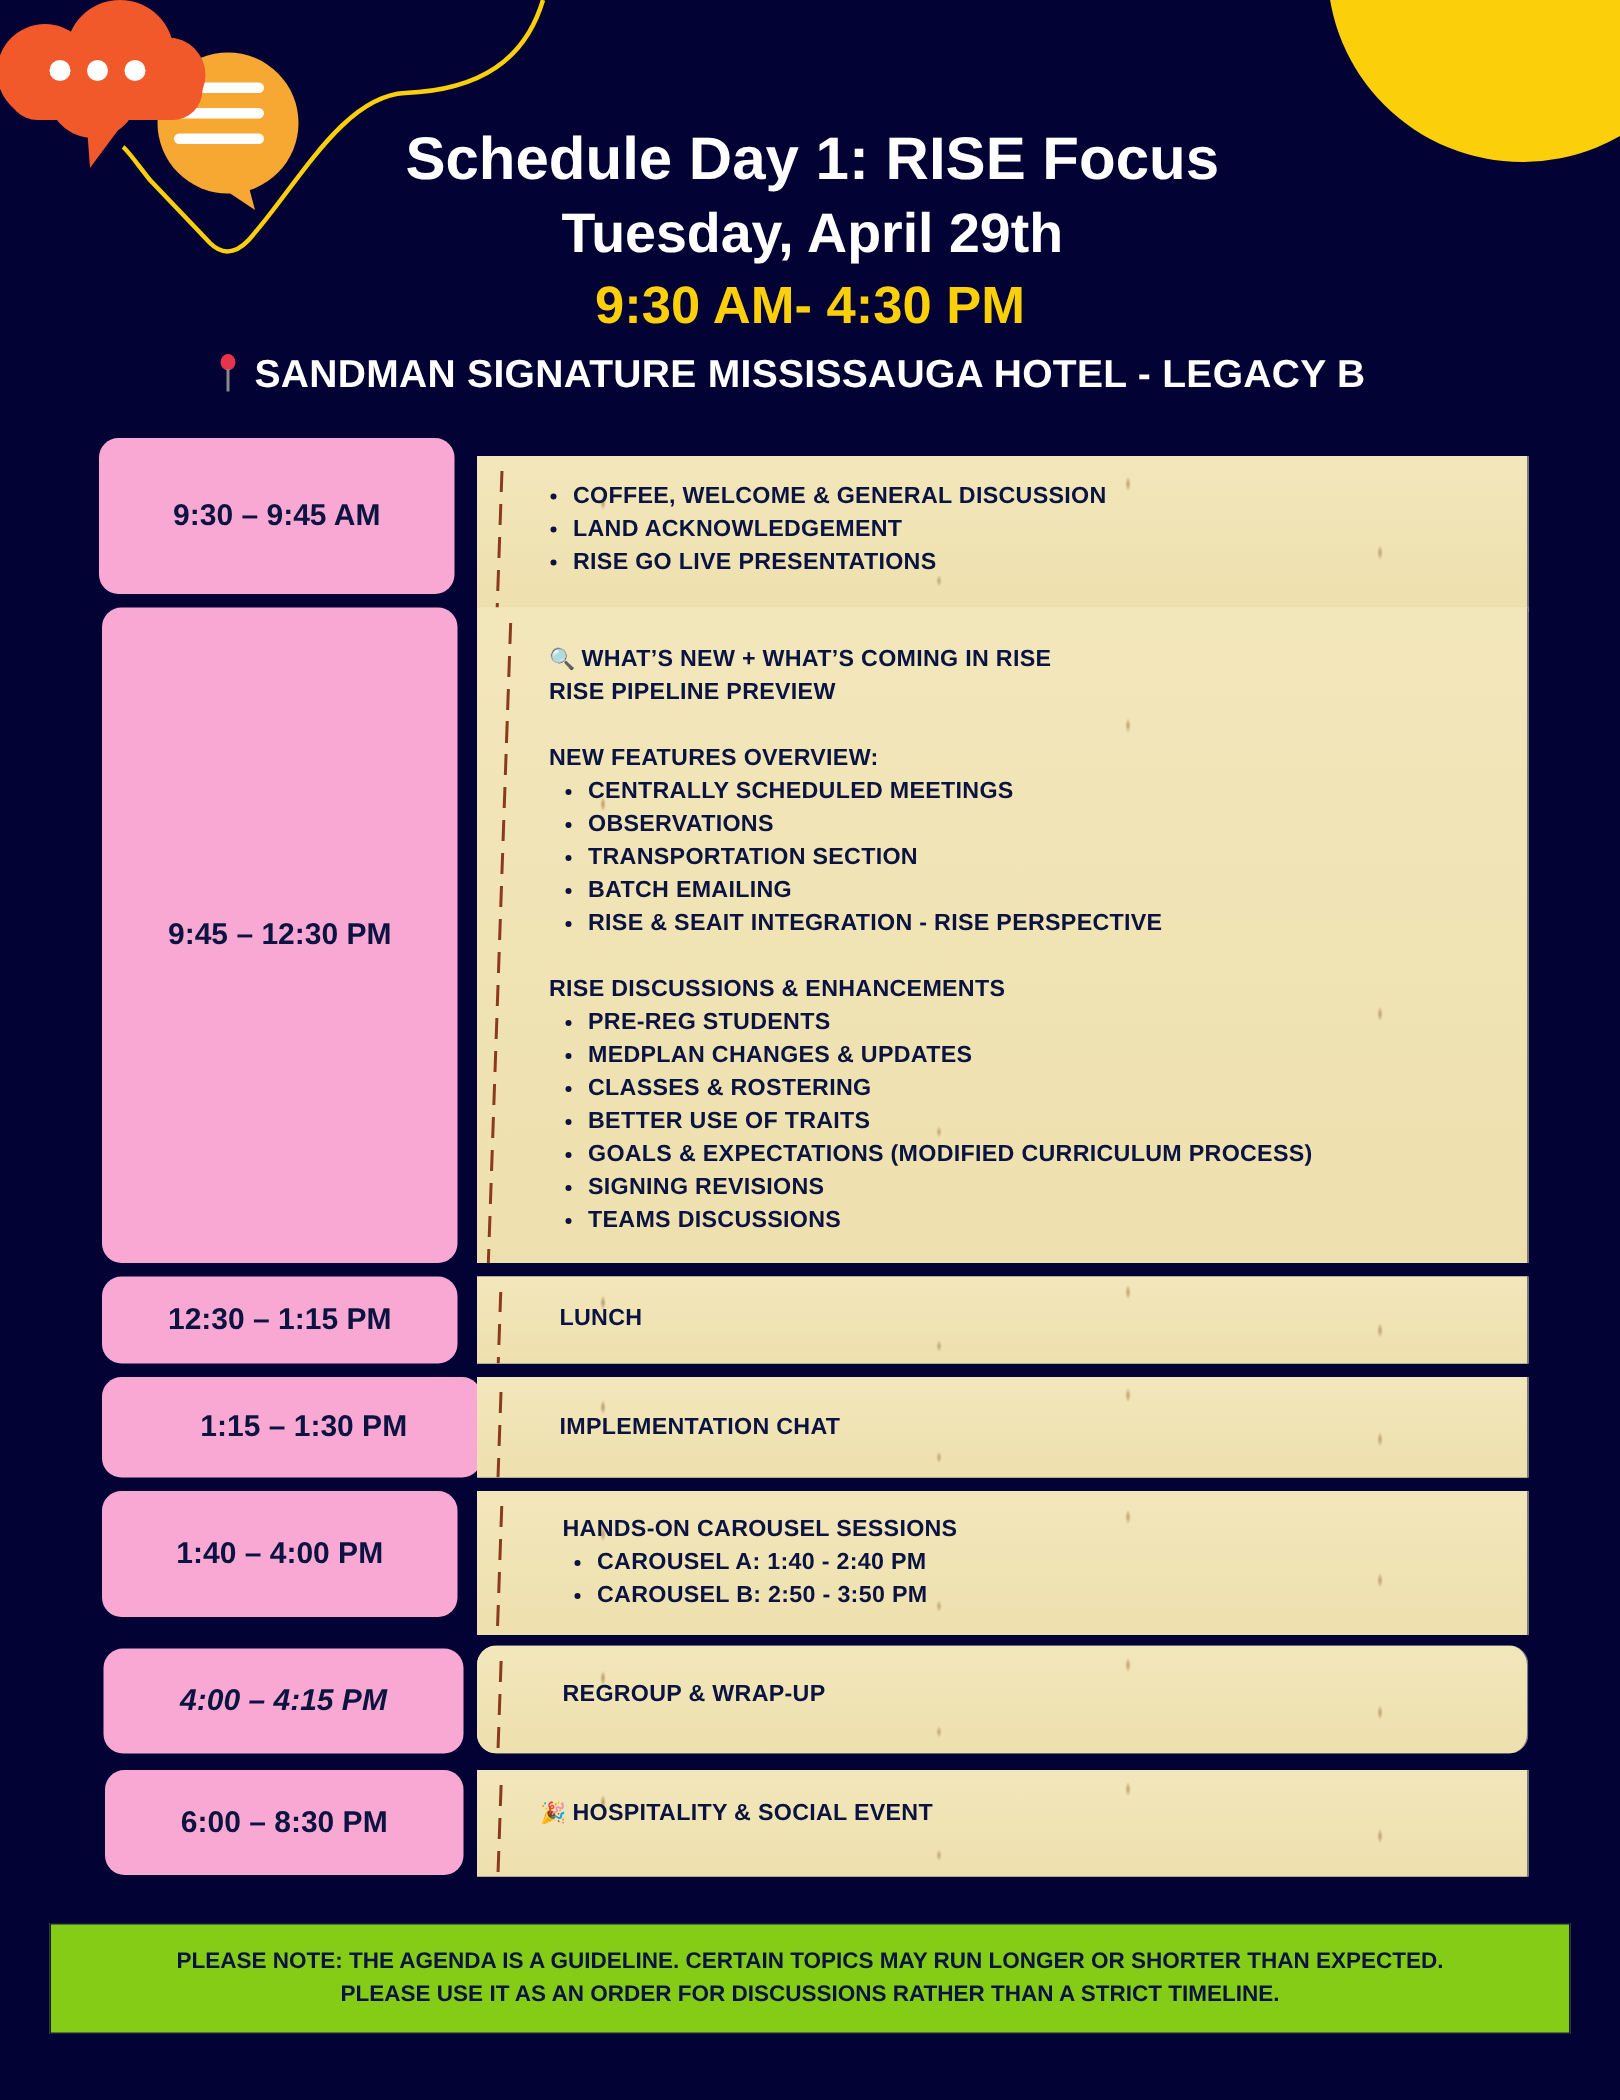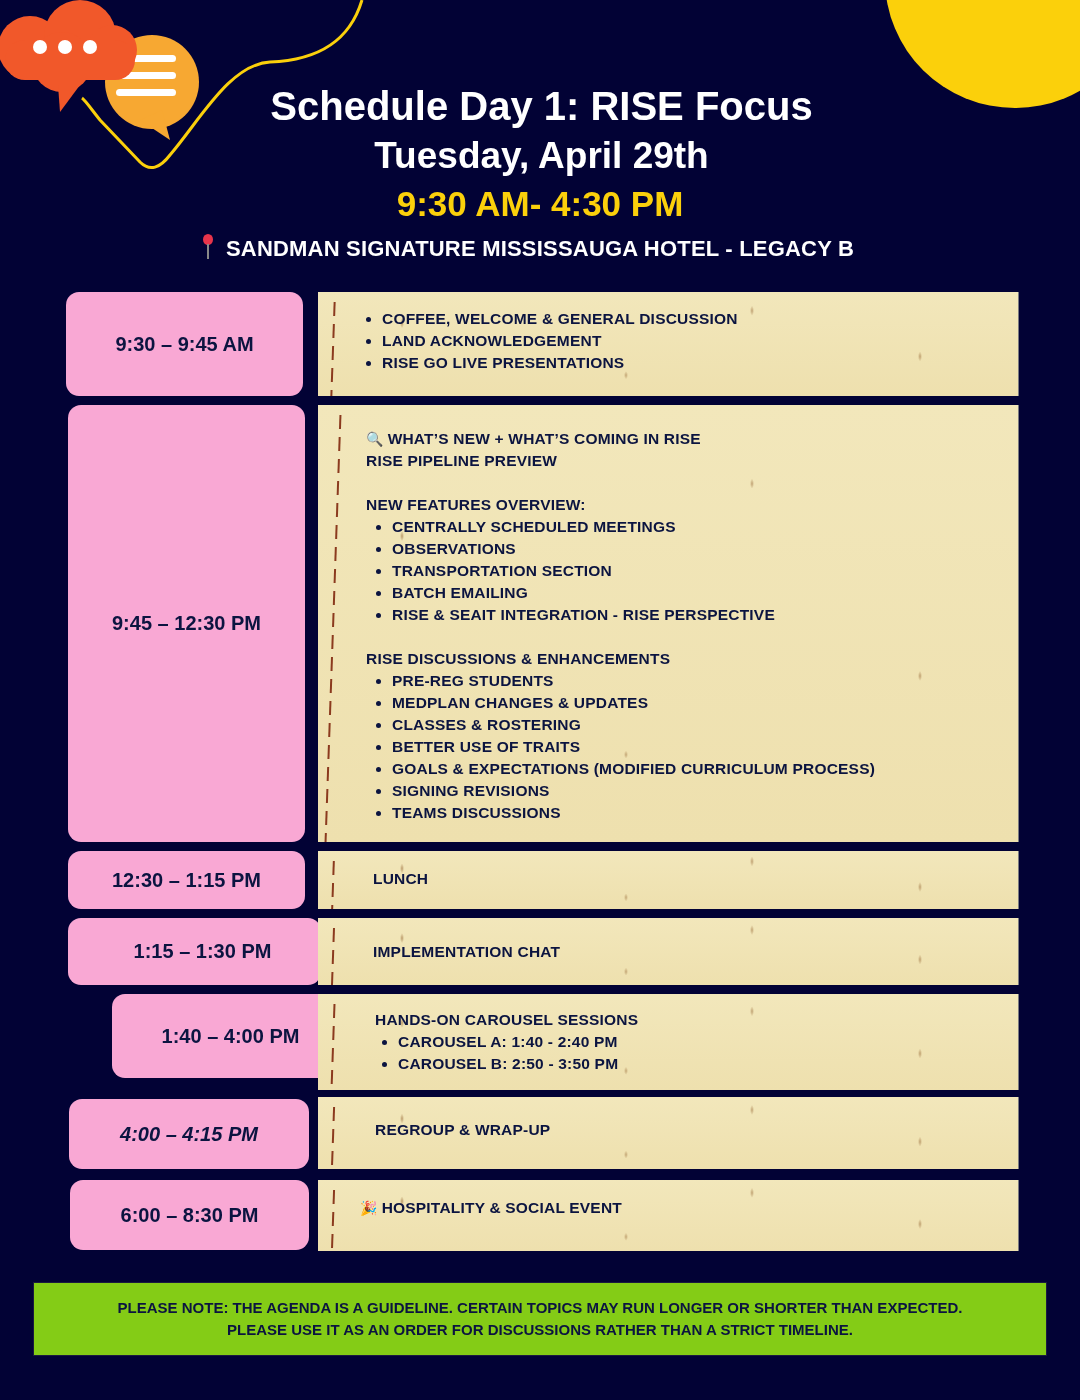--- a/index.html
+++ b/index.html
@@ -11,21 +11,21 @@
   .deco-sun {
     position:absolute; left:885px; top:-150px; width:260px; height:258px;
     border-radius:50%; background:#FBD00B;
   }
   .deco-svg { position:absolute; left:0; top:0; }
   .header { position:absolute; left:0; top:82px; width:1080px; text-align:center; color:#fff; font-weight:bold; }
   .title { font-size:40px; line-height:48px; margin-left:3px; }
   .date  { font-size:37px; line-height:48px; margin-top:2px; margin-left:3px; }
   .hours { font-size:35px; line-height:48px; color:#FBD00B; margin-top:0px; }
   .location { position:absolute; left:0; top:232px; width:1056px; text-align:center;
-    color:#fff; font-weight:bold; font-size:22px; line-height:34px; letter-spacing:0.2px; }
+    color:#fff; font-weight:bold; font-size:26px; line-height:34px; letter-spacing:0.2px; }
   .pin { display:inline-block; width:12px; height:26px; position:relative; vertical-align:-4px; margin-right:12px; }
   .pin::before { content:""; position:absolute; left:1px; top:0; width:10px; height:11px; border-radius:50%; background:#E8344B; }
   .pin::after { content:""; position:absolute; left:5px; top:10px; width:2px; height:15px; background:#888; }
   .time-box {
     position:absolute; background:#f9a8d4; border-radius:13px;
     display:flex; align-items:center; justify-content:center;
     color:#0B1440; font-weight:bold; font-size:20px;
   }
   .card {
     position:absolute; left:318px; width:700px;
@@ -91,21 +91,21 @@
   <div class="date">Tuesday, April 29th</div>
   <div class="hours">9:30 AM- 4:30 PM</div>
 </div>
 <div class="location">
   <span class="pin"></span><span>SANDMAN SIGNATURE MISSISSAUGA HOTEL - LEGACY B</span>
 </div>
 
 <div class="time-box" style="left:66px;top:292px;width:237px;height:104px;">
   <span>9:30 – 9:45 AM</span>
 </div>
-<div class="card" style="top:292px;height:104px;">
+<div class="card" style="top:304px;height:104px;">
   <div class="stitch"></div>
   <div class="card-content" style="left:38px;top:16px;">
     <ul>
       <li>COFFEE, WELCOME &amp; GENERAL DISCUSSION</li>
       <li>LAND ACKNOWLEDGEMENT</li>
       <li>RISE GO LIVE PRESENTATIONS</li>
     </ul>
   </div>
 </div>
 
@@ -149,38 +149,38 @@
 </div>
 
 <div class="time-box" style="left:68px;top:918px;width:237px;height:67px;padding-left:16px;">
   <span>1:15 – 1:30 PM</span>
 </div>
 <div class="card" style="top:918px;height:67px;">
   <div class="stitch"></div>
   <div class="card-content" style="left:55px;top:23px;">IMPLEMENTATION CHAT</div>
 </div>
 
-<div class="time-box" style="left:68px;top:994px;width:237px;height:84px;margin-left:44px;">
+<div class="time-box" style="left:68px;top:994px;width:237px;height:84px;">
   <span>1:40 – 4:00 PM</span>
 </div>
 <div class="card" style="top:994px;height:96px;">
   <div class="stitch"></div>
   <div class="card-content" style="left:57px;top:15px;">
     <div>HANDS-ON CAROUSEL SESSIONS</div>
     <ul style="padding-left:23px;">
       <li>CAROUSEL A: 1:40 - 2:40 PM</li>
       <li>CAROUSEL B: 2:50 - 3:50 PM</li>
     </ul>
   </div>
 </div>
 
 <div class="time-box" style="left:69px;top:1099px;width:240px;height:70px;font-style:italic;">
   <span>4:00 – 4:15 PM</span>
 </div>
-<div class="card" style="top:1097px;height:72px;">
+<div class="card" style="top:1097px;height:72px;border-radius:13px;">
   <div class="stitch"></div>
   <div class="card-content" style="left:57px;top:22px;">REGROUP &amp; WRAP-UP</div>
 </div>
 
 <div class="time-box" style="left:70px;top:1180px;width:239px;height:70px;">
   <span>6:00 – 8:30 PM</span>
 </div>
 <div class="card" style="top:1180px;height:71px;">
   <div class="stitch"></div>
   <div class="card-content" style="left:42px;top:17px;">

